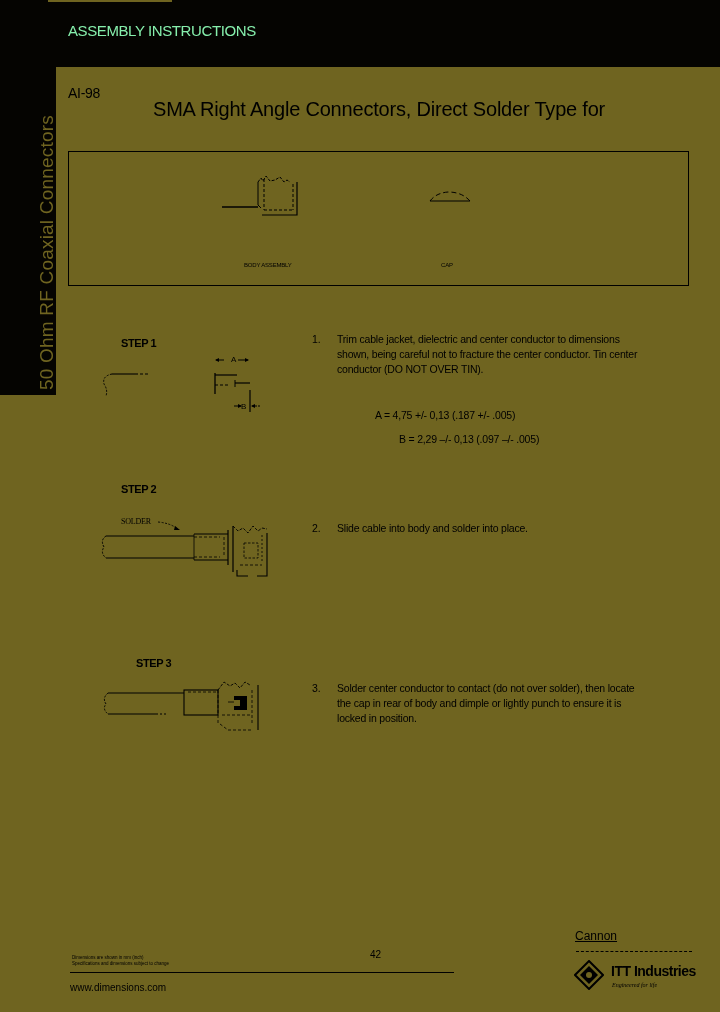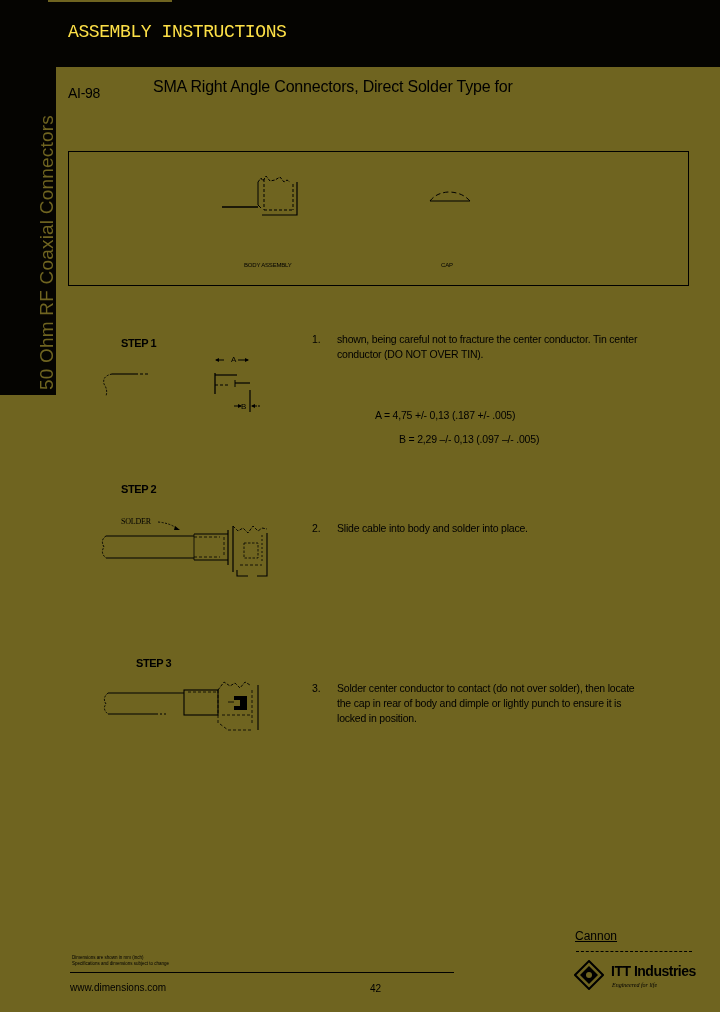--- a/index.html
+++ b/index.html
@@ -23,24 +23,24 @@
     }
     .header-rule {
       position: absolute;
       left: 48px; top: 0;
       width: 124px; height: 2px;
       background: #6f6420;
     }
     .header-title {
       position: absolute;
       left: 68px; top: 22px;
-      font-size: 18px;
+      font-size: 15px;
       letter-spacing: -0.4px;
-      color: #fde047;
-      font-family: Liberation Mono, monospace;
+      color: #86efac;
+      font-family: Liberation Sans, sans-serif;
     }
     .side-band {
       position: absolute;
       left: 0; top: 67px;
       width: 56px; height: 328px;
       background: #050401;
     }
     .side-title {
       position: absolute;
       left: 36px; top: 390px;
@@ -54,22 +54,22 @@
     }
     .doc-id {
       position: absolute;
       left: 68px; top: 85px;
       font-size: 14px;
       font-family: "Liberation Sans", sans-serif;
       letter-spacing: -0.3px;
     }
     .doc-title {
       position: absolute;
-      left: 153px; top: 77px;
-      font-size: 16px;
+      left: 153px; top: 100px;
+      font-size: 20px;
       line-height: 19px;
       font-family: "Liberation Sans", sans-serif;
       letter-spacing: -0.2px;
     }
     .parts-box {
       position: absolute;
       left: 68px; top: 151px;
       width: 619px; height: 133px;
       border: 1.5px solid #000;
     }
@@ -124,21 +124,21 @@
       background: #000;
     }
     .footer-url {
       position: absolute;
       left: 70px; top: 982px;
       font-size: 10px;
       font-family: "Liberation Sans", sans-serif;
     }
     .page-num {
       position: absolute;
-      left: 370px; top: 983px;
+      left: 370px; top: 949px;
       font-size: 10px;
       font-family: "Liberation Sans", sans-serif;
     }
     .brand-cannon {
       position: absolute;
       left: 575px; top: 929px;
       font-size: 12px;
       font-family: "Liberation Sans", sans-serif;
       text-decoration: underline;
     }
@@ -225,20 +225,21 @@
   <polygon points="32,56 28,54 28,58" fill="#000"></polygon>
   <line x1="42" y1="56" x2="50" y2="56" stroke="#000" stroke-width="1" stroke-dasharray="2,1"></line>
   <polygon points="41,56 45,54 45,58" fill="#000"></polygon>
 </svg>
 <div class="part-label" style="left:231px;top:355px;font-size:8px;">A</div>
 <div class="part-label" style="left:241px;top:402px;font-size:8px;">B</div>
 
 <div class="instr" style="left:312px;top:332px;width:380px;">
   <span class="num">1.</span>
   <div class="body">
+    <div>Trim cable jacket, dielectric and center conductor to dimensions</div>
     <div>shown, being careful not to fracture the center conductor.  Tin center</div>
     <div>conductor (DO NOT OVER TIN).</div>
   </div>
 </div>
 <div class="dim" style="left:375px;top:409px;">A = 4,75 +/- 0,13 (.187 +/- .005)</div>
 <div class="dim" style="left:375px;top:433px;padding-left:24px;">B = 2,29 –/- 0,13 (.097 –/- .005)</div>
 
 <div class="step-label" style="left:121px;top:483px;">STEP 2</div>
 <div class="part-label" style="left:121px;top:517px;font-size:8px;font-family:Liberation Serif, serif;">SOLDER</div>
 

